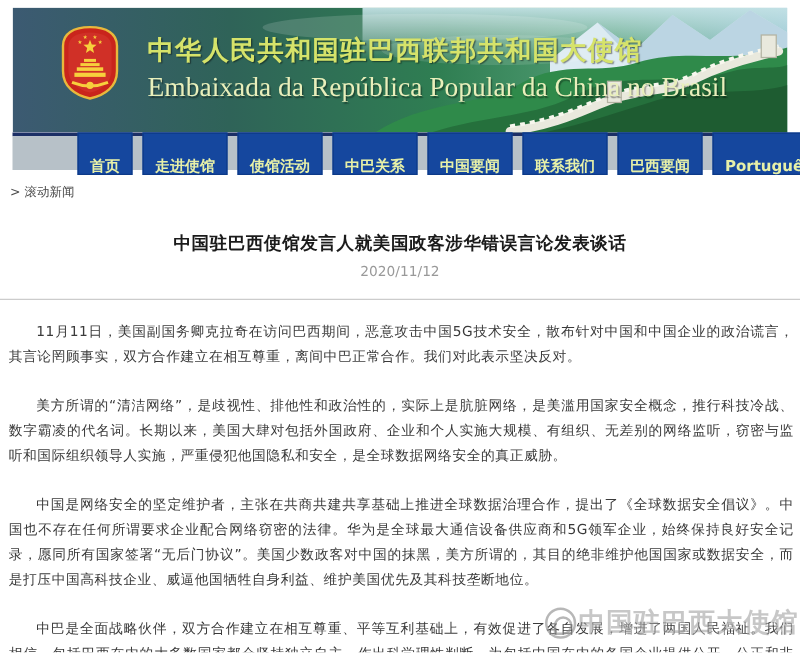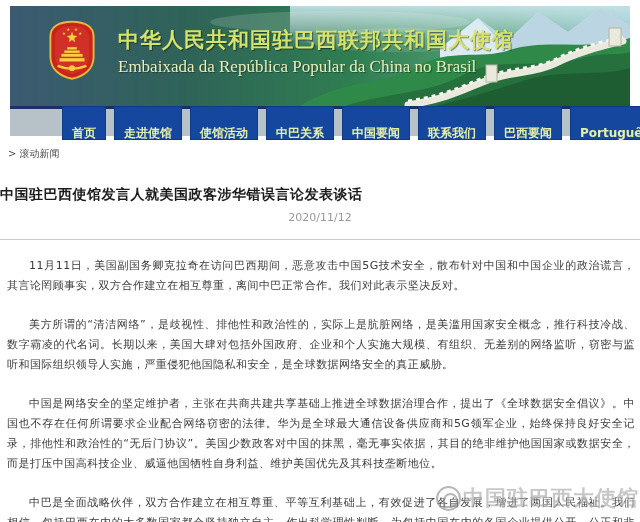--- a/index.html
+++ b/index.html
@@ -7,36 +7,36 @@
   body { font-family:"DejaVu Sans","Liberation Sans",sans-serif; }
   .page { position:relative; width:640px; height:522px; background:#fff; overflow:hidden; }
 
   
   .banner { position:absolute; top:6px; left:10px; width:620px; height:100px; overflow:hidden; }
   .banner svg.bg { position:absolute; top:0; left:0; width:620px; height:100px; display:block; }
   .emblem { position:absolute; left:38px; top:14px; width:48px; height:60px; }
   .banner-titles { position:absolute; left:92px; top:20px; width:380px;margin-left:16px; }
   .banner-title-zh { font-size:21px; font-weight:bold; color:#d6e36a; letter-spacing:1px;
                      text-shadow:1px 1px 1px rgba(0,0,0,.45); white-space:nowrap; }
-  .banner-title-pt { font-family:"Liberation Serif","DejaVu Serif",serif; font-size:17px;
+  .banner-title-pt { font-family:"Liberation Serif","DejaVu Serif",serif; font-size:22px;
                      color:#e9efbb; margin-top:3px; text-shadow:1px 1px 1px rgba(0,0,0,.4); white-space:nowrap; }
 
   
   .nav-wrap { position:absolute; top:106px; left:10px; width:620px; }
   .nav-topline { height:3px; background:#1c2f66; }
   .navbar { display:flex; align-items:center; gap:8px; height:27px; background:#b7c1c8; padding-left:52px; }
   .nav-btn { height:21px; line-height:21px; padding:16px 9px; background:#15479e; border:1px solid #0d3a88;
              color:#e7f0a8; font-size:12px; font-weight:bold; text-align:center; cursor:pointer; white-space:nowrap; }
 
   
   .breadcrumb { position:absolute; top:147px; left:8px; font-size:10px; color:#4a4a4a; }
   .breadcrumb a { color:#4a4a4a; text-decoration:none; cursor:pointer; }
 
   
-  .article-title { position:absolute; top:186px; left:0; width:640px; text-align:left;
+  .article-title { position:absolute; top:186px; left:0; width:640px; text-align:center;
                    font-size:14px; font-weight:bold; color:#1b1b1b; letter-spacing:.5px; }
   .article-date { position:absolute; top:211px; left:0; width:640px; text-align:center;
                   font-size:11px; color:#999; }
   .rule { position:absolute; top:239px; left:0; width:640px; border-top:1px solid #ccc; }
 
   .content { position:absolute; top:246px; left:0; width:640px; padding:0 5px 0 7px; }
   .content p { text-indent:2em; text-align:justify; font-size:11px; line-height:20px;
                color:#3a3a3a; letter-spacing:.45px; margin-top:14px; }
   .content p:first-child { margin-top:10px; }
   .content p.gap { margin-top:19px; }
@@ -130,21 +130,21 @@
     <a>滚动新闻</a>
   </div>
 
   <div class="article-title">中国驻巴西使馆发言人就美国政客涉华错误言论发表谈话</div>
   <div class="article-date">2020/11/12</div>
   <div class="rule"></div>
 
   <div class="content">
     <p>11月11日，美国副国务卿克拉奇在访问巴西期间，恶意攻击中国5G技术安全，散布针对中国和中国企业的政治谎言，其言论罔顾事实，双方合作建立在相互尊重，离间中巴正常合作。我们对此表示坚决反对。</p>
     <p class="gap">美方所谓的“清洁网络”，是歧视性、排他性和政治性的，实际上是肮脏网络，是美滥用国家安全概念，推行科技冷战、数字霸凌的代名词。长期以来，美国大肆对包括外国政府、企业和个人实施大规模、有组织、无差别的网络监听，窃密与监听和国际组织领导人实施，严重侵犯他国隐私和安全，是全球数据网络安全的真正威胁。</p>
-    <p class="gap">中国是网络安全的坚定维护者，主张在共商共建共享基础上推进全球数据治理合作，提出了《全球数据安全倡议》。中国也不存在任何所谓要求企业配合网络窃密的法律。华为是全球最大通信设备供应商和5G领军企业，始终保持良好安全记录，排他性和政治性的“无后门协议”。美国少数政客对中国的抹黑，毫无事实依据，其目的绝非维护他国国家或数据安全，而是打压中国高科技企业、威逼他国牺牲自身利益、维护美国优先及其科技垄断地位。</p>
+    <p class="gap">中国是网络安全的坚定维护者，主张在共商共建共享基础上推进全球数据治理合作，提出了《全球数据安全倡议》。中国也不存在任何所谓要求企业配合网络窃密的法律。华为是全球最大通信设备供应商和5G领军企业，始终保持良好安全记录，愿同所有国家签署“无后门协议”。美国少数政客对中国的抹黑，美方所谓的，其目的绝非维护他国国家或数据安全，而是打压中国高科技企业、威逼他国牺牲自身利益、维护美国优先及其科技垄断地位。</p>
     <p class="gap">中巴是全面战略伙伴，双方合作建立在相互尊重、平等互利基础上，有效促进了各自发展，增进了两国人民福祉。我们相信，包括巴西在内的大多数国家都会坚持独立自主，作出科学理性判断，为包括中国在内的各国企业提供公开、公正和非歧视的市场规则和营商环境。</p>
   </div>
 
   <div class="watermark">
     <span class="wm-ring"></span>
     <span class="wm-text">中国驻巴西大使馆</span>
   </div>
 
 </div>
 

